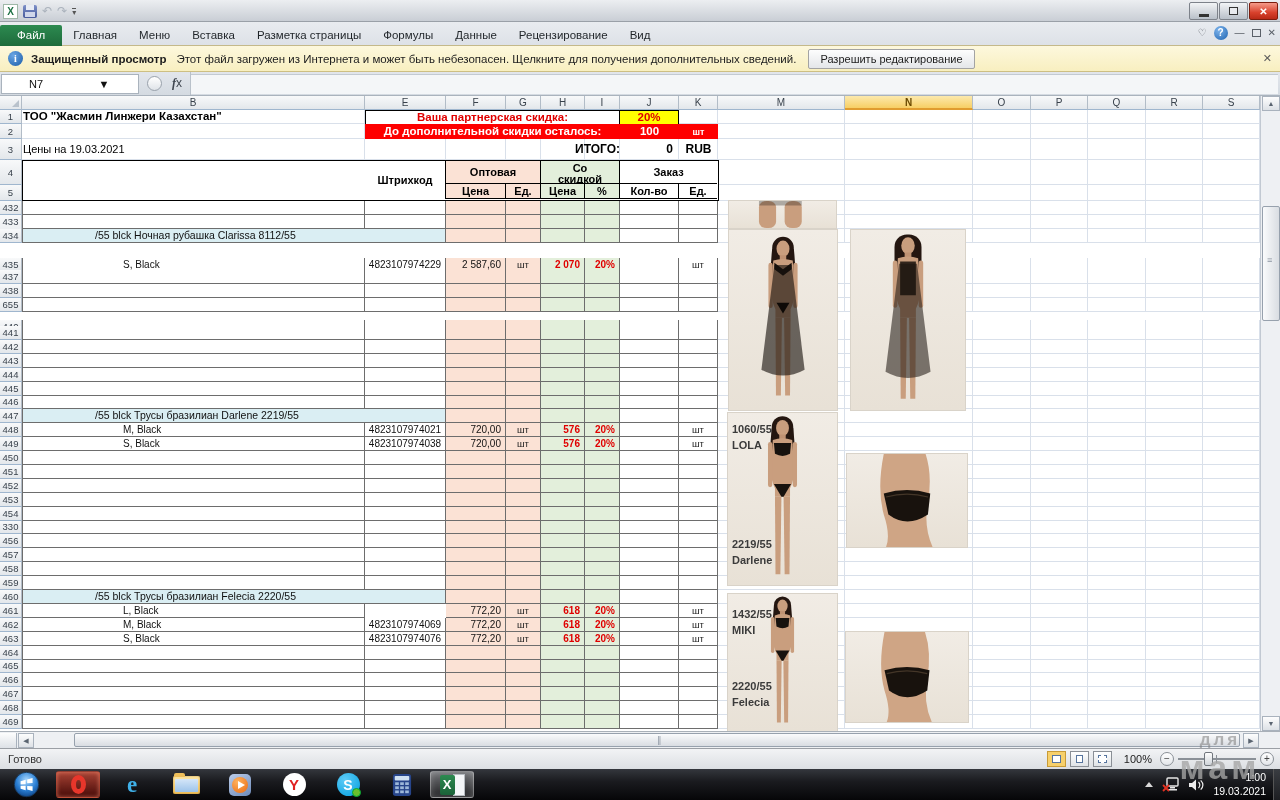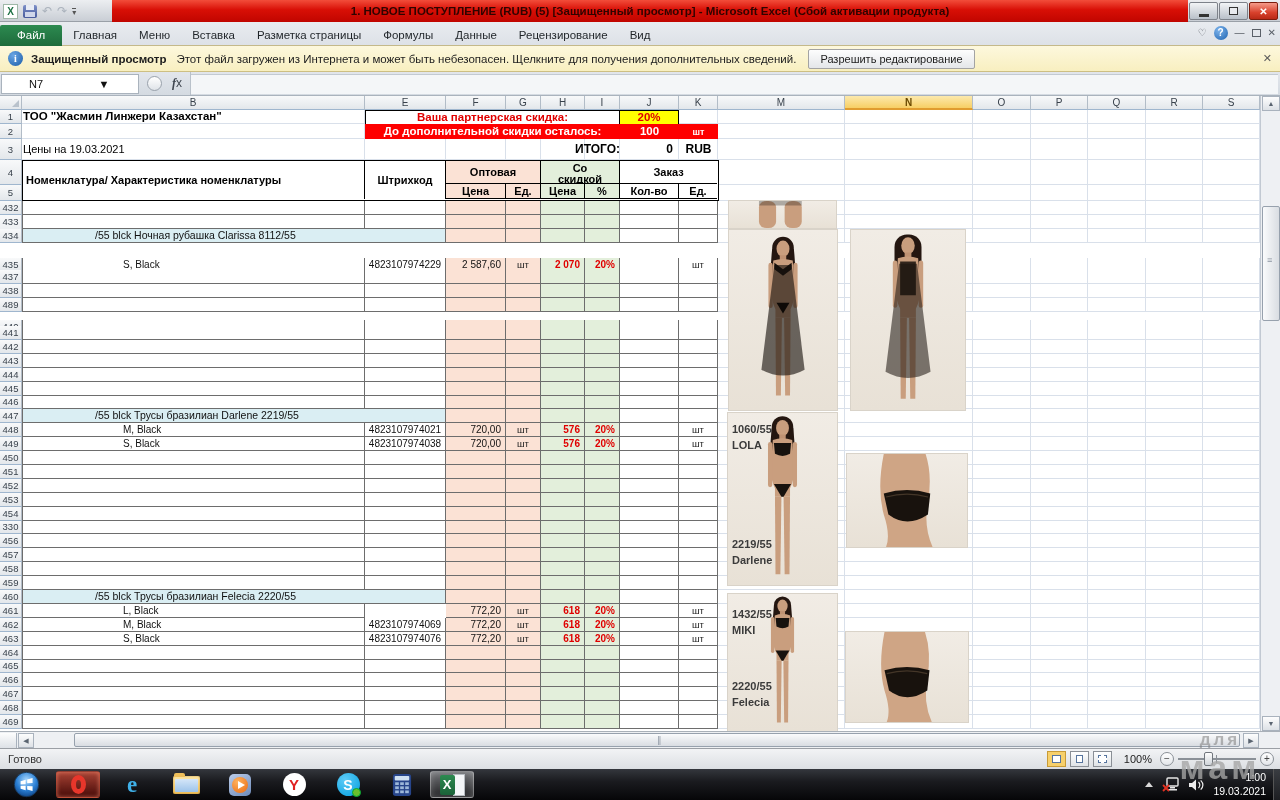--- a/index.html
+++ b/index.html
@@ -165,23 +165,20 @@
   .watermark{position:absolute;left:1160px;top:730px;width:120px;z-index:20;pointer-events:none;text-align:center}
   .wm1{font-size:17px;font-weight:bold;color:rgba(125,125,125,.55);letter-spacing:3px}
   .wm2{font-size:34px;font-weight:bold;color:rgba(165,165,165,.78);letter-spacing:4px;margin-top:2px;line-height:30px}
 </style>
 </head>
 <body>
 
 <div class="screen">
 
   <div class="titlebar">
-    <div class="title-red">
-      <span class="title-text">1. НОВОЕ ПОСТУПЛЕНИЕ (RUB) (5)  [Защищенный просмотр]  - Microsoft Excel (Сбой активации продукта)</span>
-    </div>
     <div class="qat">
       <span class="qat-xl">
           <i>X</i>
         </span>
       <span class="qat-save"></span>
       <span class="qat-undo">↶</span>
       <span class="qat-redo">↷</span>
       <span class="qat-more">▾</span>
     </div>
     <div class="winbtns">
@@ -247,21 +244,20 @@
       <span class="l">До дополнительной скидки осталось:</span>
       <span class="v">100</span>
       <span class="u">шт</span>
     </div>
     <div class="ov b3">Цены на 19.03.2021</div>
     <div class="ov totl">ИТОГО:</div>
     <div class="ov totv">0</div>
     <div class="ov totc">RUB</div>
 
     <div class="ov thead">
-      <div class="thc th-b">Номенклатура/ Характеристика номенклатуры</div>
       <div class="thc th-e">Штрихкод</div>
       <div class="thc th-fg pf">Оптовая</div>
       <div class="thc th-hi gf">
         <span>Со</span><br>
         <span>скидкой</span>
       </div>
       <div class="thc th-jk">Заказ</div>
       <div class="thc th-f5 pf">Цена</div>
       <div class="thc th-g5 pf">Ед.</div>
       <div class="thc th-h5 gf">Цена</div>
@@ -472,21 +468,21 @@
         <div class="dc bL" style="left: 22px; width: 343px;"></div>
         <div class="dc" style="left: 365px; width: 81px;"></div>
         <div class="dc pf" style="left: 446px; width: 60px;"></div>
         <div class="dc pf" style="left: 506px; width: 35px;"></div>
         <div class="dc gf" style="left: 541px; width: 44px;"></div>
         <div class="dc gf" style="left: 585px; width: 35px;"></div>
         <div class="dc" style="left: 620px; width: 59px;"></div>
         <div class="dc" style="left: 679px; width: 39px;"></div>
       </div>
       <div class="row" style="top: 202px; height: 14px;">
-        <div class="rh" style="top: 0px; height: 14px; line-height: 13px;">489</div>
+        <div class="rh" style="top: 0px; height: 14px; line-height: 13px;">655</div>
         <div class="lc" style="left: 718px; width: 127px;"></div>
         <div class="lc" style="left: 845px; width: 128px;"></div>
         <div class="lc" style="left: 973px; width: 58px;"></div>
         <div class="lc" style="left: 1031px; width: 57px;"></div>
         <div class="lc" style="left: 1088px; width: 58px;"></div>
         <div class="lc" style="left: 1146px; width: 57px;"></div>
         <div class="lc" style="left: 1203px; width: 57px;"></div>
         <div class="dc bL" style="left: 22px; width: 343px;"></div>
         <div class="dc" style="left: 365px; width: 81px;"></div>
         <div class="dc pf" style="left: 446px; width: 60px;"></div>

